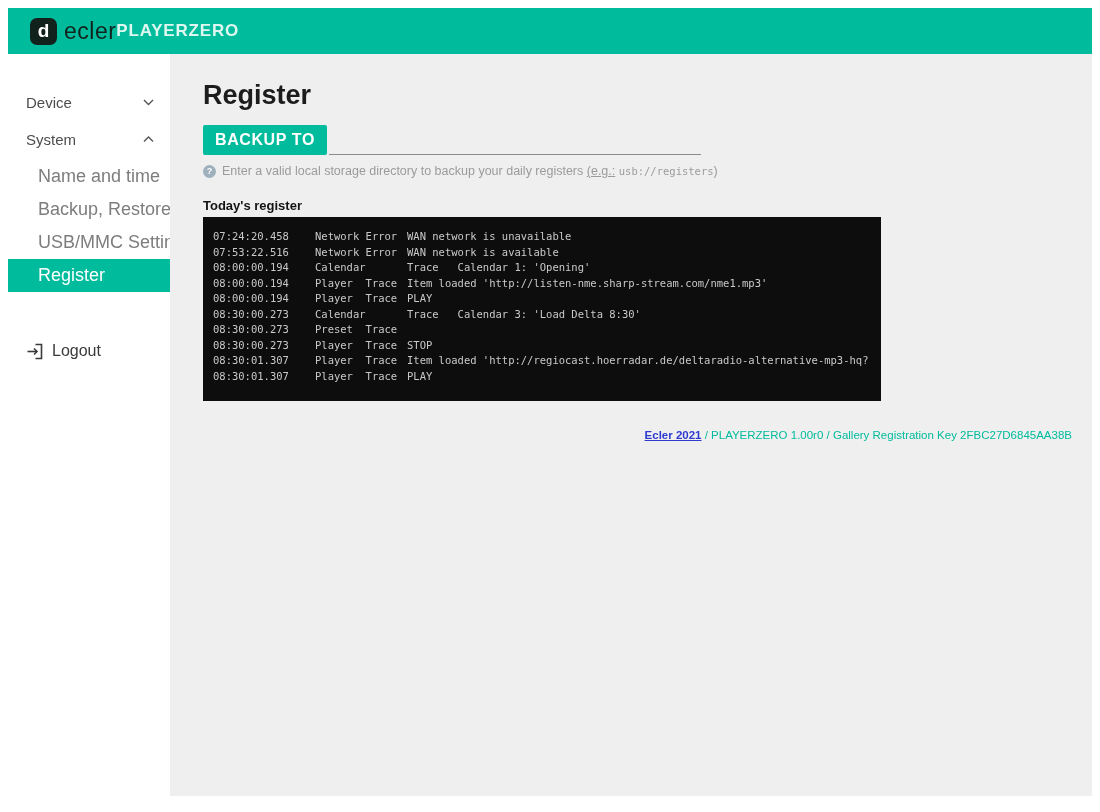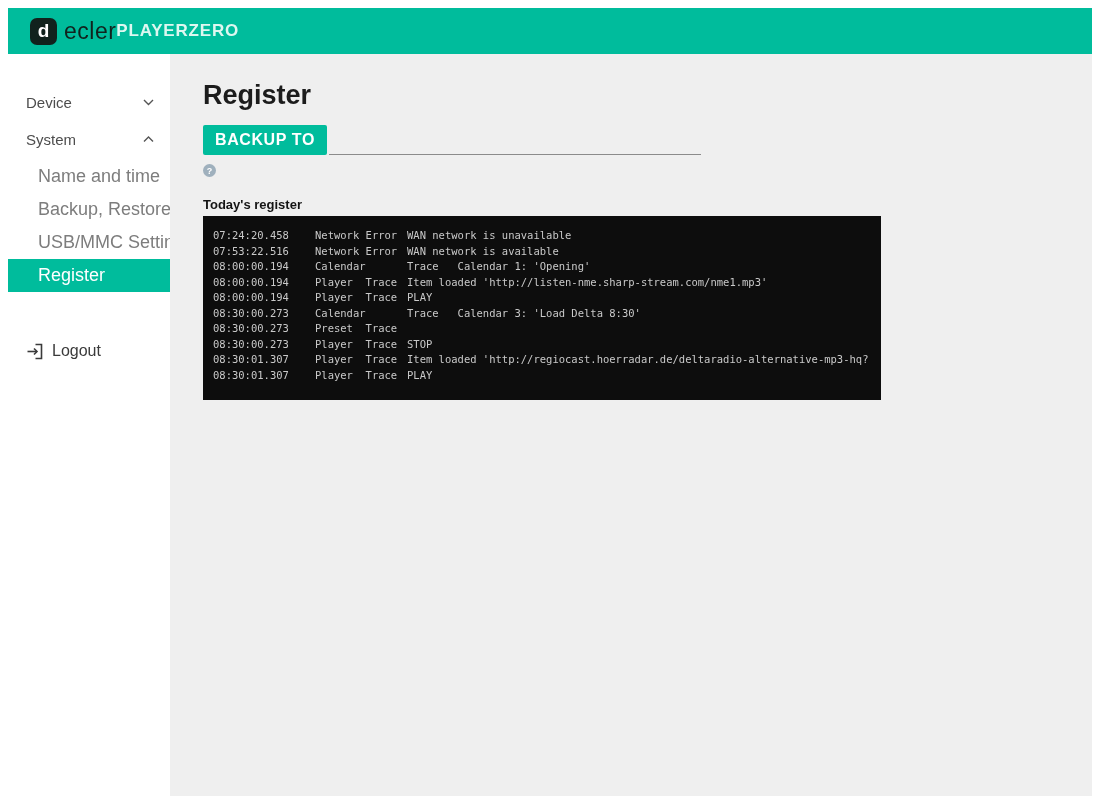--- a/index.html
+++ b/index.html
@@ -100,20 +100,25 @@
     <div class="main">
       <div class="page-title">Register</div>
 
       <div class="backup-row">
         <button class="backup-btn">BACKUP TO</button>
         <input class="backup-input" type="text" value="" style="">
       </div>
 
       <div class="hint-row">
         <span class="info-icon">?</span>
+        <span class="hint-text">
+          <span>Enter a valid local storage directory to backup your daily registers</span>
+          <span class="hint-eg">(e.g.:</span>
+          <span class="hint-code">usb://registers</span><span>)</span>
+        </span>
       </div>
 
       <div class="register-label">Today's register</div>
 
       <div class="console">
         <div>
 
             <div class="log-row">
               <span class="log-time">07:24:20.458</span>
               <span class="log-source">Network Error</span>
@@ -168,16 +173,19 @@
             </div>
 
             <div class="log-row">
               <span class="log-time">08:30:01.307</span>
               <span class="log-source">Player  Trace</span>
               <span class="log-msg">PLAY</span>
             </div>
           </div>
       </div>
 
+      <div class="footer">
+        <a href="#">Ecler 2021</a><span> / PLAYERZERO 1.00r0 / Gallery Registration Key 2FBC27D6845AA38B</span>
+      </div>
     </div>
 
   </div>
 </div>
 
 </body></html>

